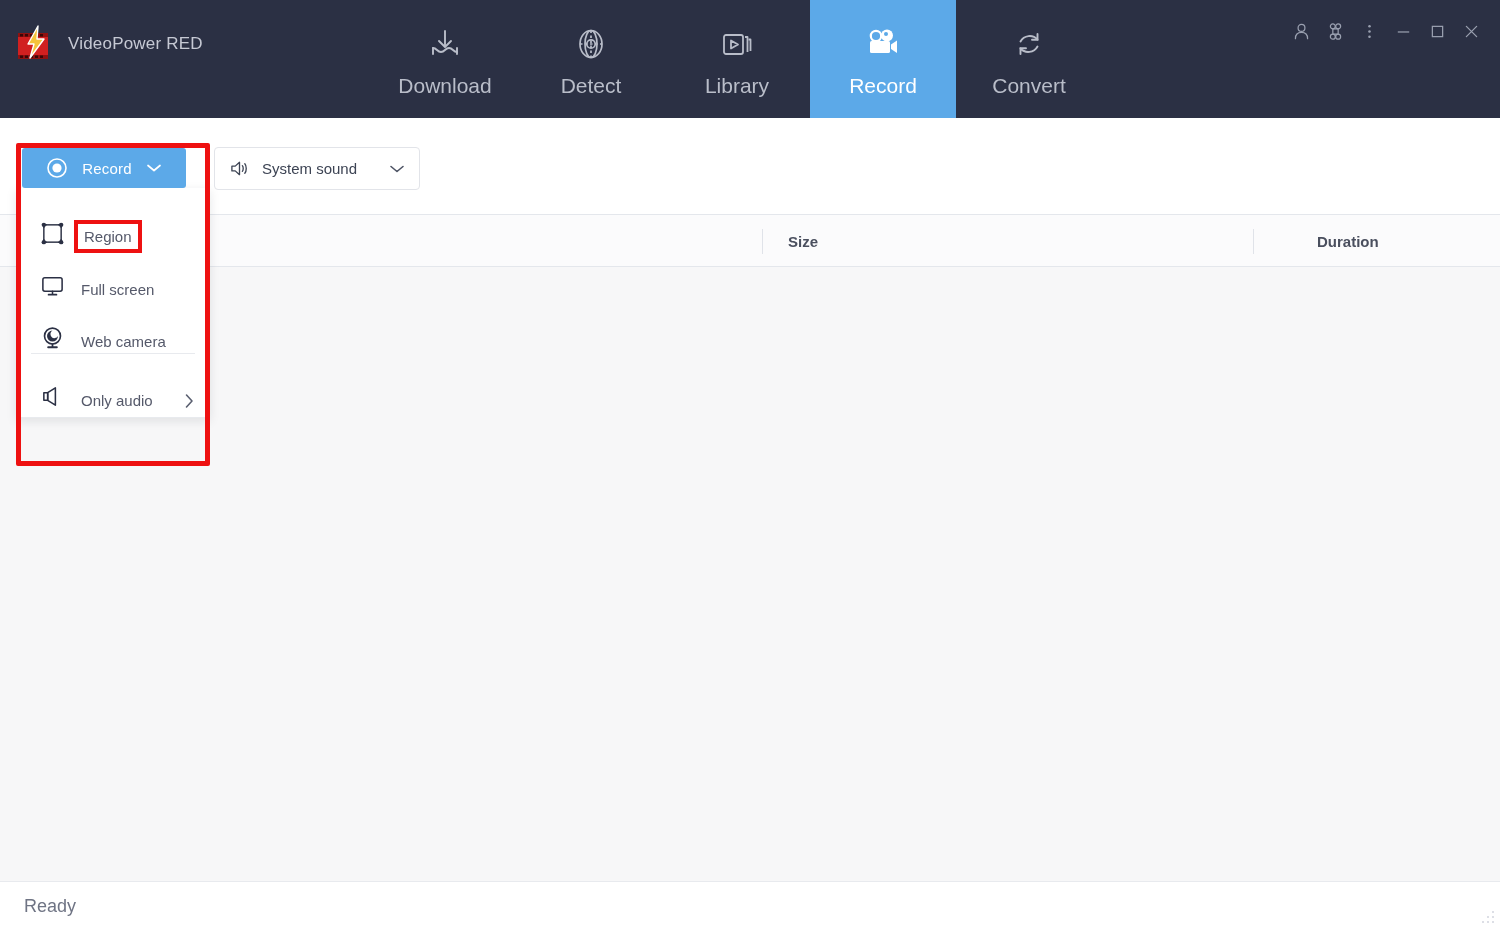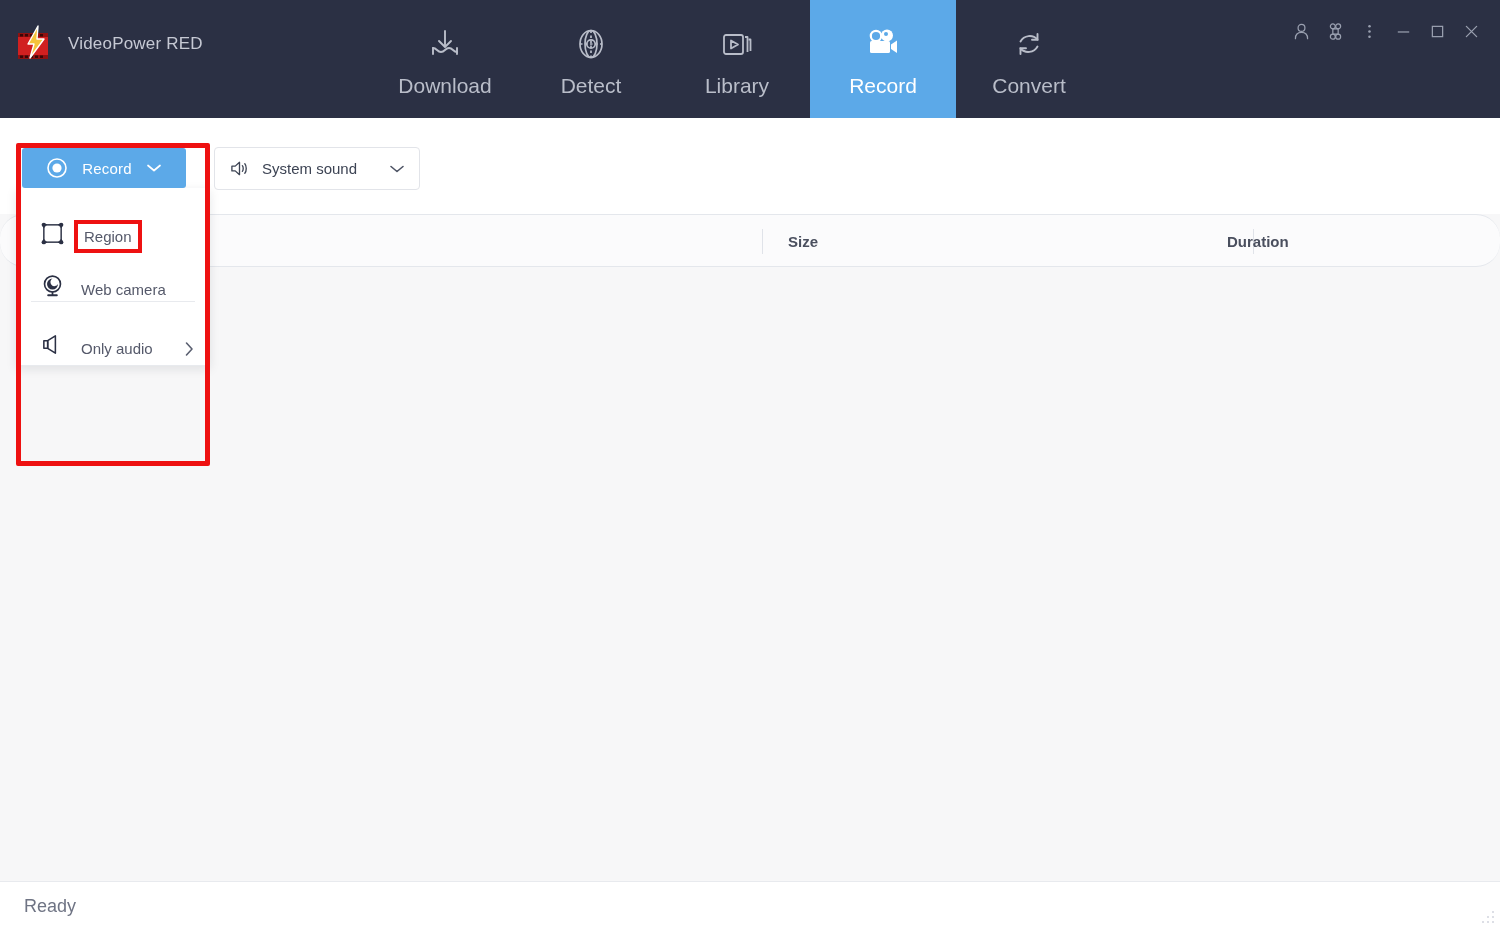--- a/index.html
+++ b/index.html
@@ -213,21 +213,20 @@
     background: #f7f7f8;
   }
   .table-head {
     position: absolute;
     left: 0; top: 0;
     width: 1500px;
     height: 53px;
     background: #fbfbfc;
     border-top: 1px solid #e4e7ec;
     border-bottom: 1px solid #e4e7ec;
-    border-radius: 24px;
   }
   .th {
     position: absolute;
     top: 0;
     height: 53px;
     display: flex;
     align-items: center;
     font-size: 15px;
     font-weight: bold;
     color: #4a4f5e;
@@ -444,20 +443,30 @@
           <rect x="4" y="4" width="18" height="18" stroke="#2b3044" stroke-width="1.5" fill="none"></rect>
           <circle cx="4" cy="4" r="2.3" fill="#2b3044" stroke="none"></circle>
           <circle cx="22" cy="4" r="2.3" fill="#2b3044" stroke="none"></circle>
           <circle cx="4" cy="22" r="2.3" fill="#2b3044" stroke="none"></circle>
           <circle cx="22" cy="22" r="2.3" fill="#2b3044" stroke="none"></circle>
         </svg>
       </span>
       <span class="mi-label">Region</span>
     </div>
 
+    <div class="menu-item">
+      <span class="mi-icon">
+        <svg width="25" height="25" viewBox="0 0 26 26" fill="none" stroke="#2b3044" stroke-width="1.6" stroke-linejoin="round">
+          <rect x="3" y="5" width="20" height="14" rx="2"></rect>
+          <path d="M13 19 L13 22" stroke-linecap="round"></path>
+          <path d="M9 22.5 L17 22.5" stroke-linecap="round" stroke-width="2"></path>
+        </svg>
+      </span>
+      <span class="mi-label">Full screen</span>
+    </div>
 
 
     <div class="menu-item">
       <span class="mi-icon">
         <svg width="25" height="25" viewBox="0 0 26 26" fill="none">
           <circle cx="13" cy="11.5" r="8.3" fill="none" stroke="#2b3044" stroke-width="1.7"></circle>
           <path d="M13 5.8 A5.7 5.7 0 1 0 18.7 11.5 A4.2 4.2 0 1 1 13 5.8 Z" fill="#2b3044"></path>
           <path d="M13 19.8 L13 22.5" stroke="#2b3044" stroke-width="1.8" stroke-linecap="round"></path>
           <path d="M8.5 23.2 L17.5 23.2" stroke="#2b3044" stroke-width="2" stroke-linecap="round"></path>
         </svg>
@@ -500,21 +509,21 @@
   </div>
 
   <div class="menu-wrap"></div>
 
   <div class="content">
 
     <div class="table-head">
       <div class="th-div" style="left:762px;"></div>
       <div class="th" style="left:788px;">Size</div>
       <div class="th-div" style="left:1253px;"></div>
-      <div class="th" style="left:1227px;">Duration</div>
+      <div class="th" style="left:1317px;">Duration</div>
     </div>
 
     <div class="table-body"></div>
 
   </div>
 
   <div class="btnbar">
     
     
     

